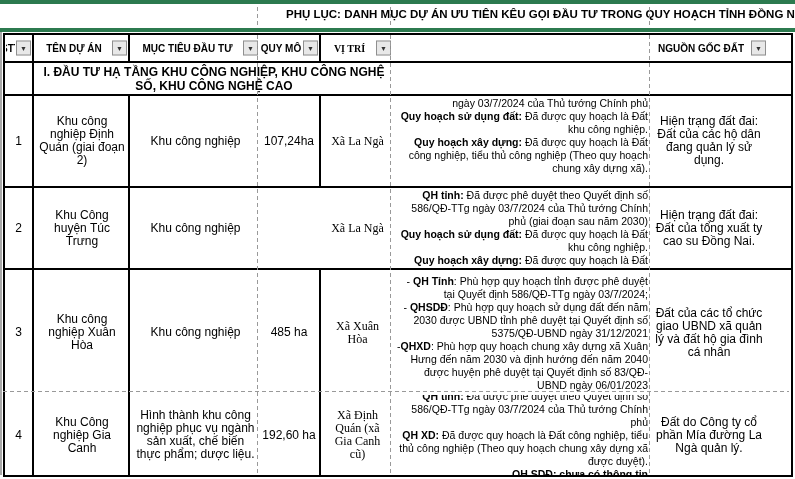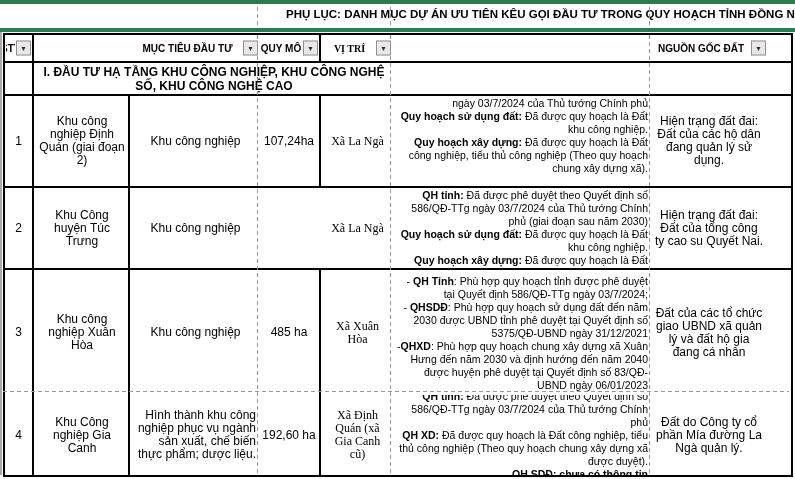--- a/index.html
+++ b/index.html
@@ -22,21 +22,21 @@
     position:absolute;left:3px;top:33px;width:786px;
     border-left:2px solid #000;border-right:2px solid #000;border-top:2px solid #000;
     box-sizing:content-box;z-index:1;
   }
   .trow{position:relative;width:786px;border-bottom:2px solid #000;}
   .cell{position:absolute;top:0;bottom:0;box-sizing:border-box;overflow:hidden;}
   .vc{display:flex;align-items:center;justify-content:center;text-align:center;}
   
   .c0{left:0;width:29px;border-right:2px solid #000;}
   .c1{left:31px;width:94px;border-right:2px solid #000;}
-  .c2{left:127px;width:127px;text-align:right;}          
+  .c2{left:127px;width:127px;}          
   .c3{left:254px;width:62px;border-right:2px solid #000;}
   .c4{left:318px;width:69px;font-family:Liberation Serif, serif;}           
   .c5{left:387px;width:259px;}          
   .c6{left:646px;width:116px;border-radius:9px;}
   
   #header-row{height:26px;border-bottom:2px solid #000;}
   .hcell{font-weight:bold;font-size:10px;}
   .hlabel{
     position:absolute;left:1px;right:17px;top:0;bottom:0;
     display:flex;align-items:center;justify-content:center;
@@ -90,20 +90,26 @@
 
 <div id="table">
 
   <div class="trow" id="header-row">
     <div class="cell c0 hcell">
       <span class="hlabel">STT</span>
       <span class="filter-btn">
           <span>▼</span>
         </span>
     </div>
+    <div class="cell c1 hcell">
+      <span class="hlabel">TÊN DỰ ÁN</span>
+      <span class="filter-btn">
+          <span>▼</span>
+        </span>
+    </div>
     <div class="cell c2 hcell">
       <span class="hlabel">MỤC TIÊU ĐẦU TƯ</span>
       <span class="filter-btn">
           <span>▼</span>
         </span>
     </div>
     <div class="cell c3 hcell">
       <span class="hlabel">QUY MÔ</span>
       <span class="filter-btn">
           <span>▼</span>
@@ -146,35 +152,35 @@
   <div class="trow r1">
     <div class="cell c0 vc body-cell pad">2</div>
     <div class="cell c1 vc body-cell pad">Khu Công huyện Túc Trưng</div>
     <div class="cell c2 vc body-cell pad">Khu công nghiệp</div>
     <div class="cell c4 vc body-cell pad">Xã La Ngà</div>
     <div class="cell c5 info info-top">
       <div class="info-inner"><b>QH tỉnh:</b> Đã được phê duyệt theo Quyết định số 586/QĐ-TTg ngày 03/7/2024 của Thủ tướng Chính phủ (giai đoạn sau năm 2030)
 <b>Quy hoạch sử dụng đất:</b> Đã được quy hoạch là Đất khu công nghiệp.
 <b>Quy hoạch xây dựng:</b> Đã được quy hoạch là Đất công nghiệp, tiểu thủ công nghiệp (Theo quy hoạch chung xây dựng xã).</div>
     </div>
-    <div class="cell c6 vc body-cell pad">Hiện trạng đất đai: Đất của tổng công ty cao su Quyết Nai.</div>
+    <div class="cell c6 vc body-cell pad">Hiện trạng đất đai: Đất của tổng xuất ty cao su Đồng Nai.</div>
   </div>
 
   <div class="trow r2">
     <div class="cell c0 vc body-cell pad">3</div>
     <div class="cell c1 vc body-cell pad">Khu công nghiệp Xuân Hòa</div>
     <div class="cell c2 vc body-cell pad">Khu công nghiệp</div>
     <div class="cell c3 vc body-cell pad">485 ha</div>
     <div class="cell c4 vc body-cell pad">Xã Xuân Hòa</div>
     <div class="cell c5 info info-mid">
       <div class="info-inner">- <b>QH Tỉnh</b>: Phù hợp quy hoạch tỉnh được phê duyệt tại Quyết định 586/QĐ-TTg ngày 03/7/2024;
 - <b>QHSDĐ</b>: Phù hợp quy hoạch sử dụng đất đến năm 2030 được UBND tỉnh phê duyệt tại Quyết định số 5375/QĐ-UBND ngày 31/12/2021
 -<b>QHXD</b>: Phù hợp quy hoạch chung xây dựng xã Xuân Hưng đến năm 2030 và định hướng đến năm 2040 được huyện phê duyệt tại Quyết định số 83/QĐ-UBND ngày 06/01/2023</div>
     </div>
-    <div class="cell c6 vc body-cell pad">Đất của các tổ chức giao UBND xã quản lý và đất hộ gia đang cá nhân</div>
+    <div class="cell c6 vc body-cell pad">Đất của các tổ chức giao UBND xã quản lý và đất hộ gia đình cá nhân</div>
   </div>
 
   <div class="trow r3">
     <div class="cell c0 vc body-cell pad">4</div>
     <div class="cell c1 vc body-cell pad">Khu Công nghiệp Gia Canh</div>
     <div class="cell c2 vc body-cell pad">Hình thành khu công nghiệp phục vụ ngành sản xuất, chế biến thực phẩm; dược liệu.</div>
     <div class="cell c3 vc body-cell pad">192,60 ha</div>
     <div class="cell c4 vc body-cell pad">Xã Định Quán (xã Gia Canh cũ)</div>
     <div class="cell c5 info info-mid">
       <div class="info-inner"><b>QH tỉnh:</b> Đã được phê duyệt theo Quyết định số 586/QĐ-TTg ngày 03/7/2024 của Thủ tướng Chính phủ

